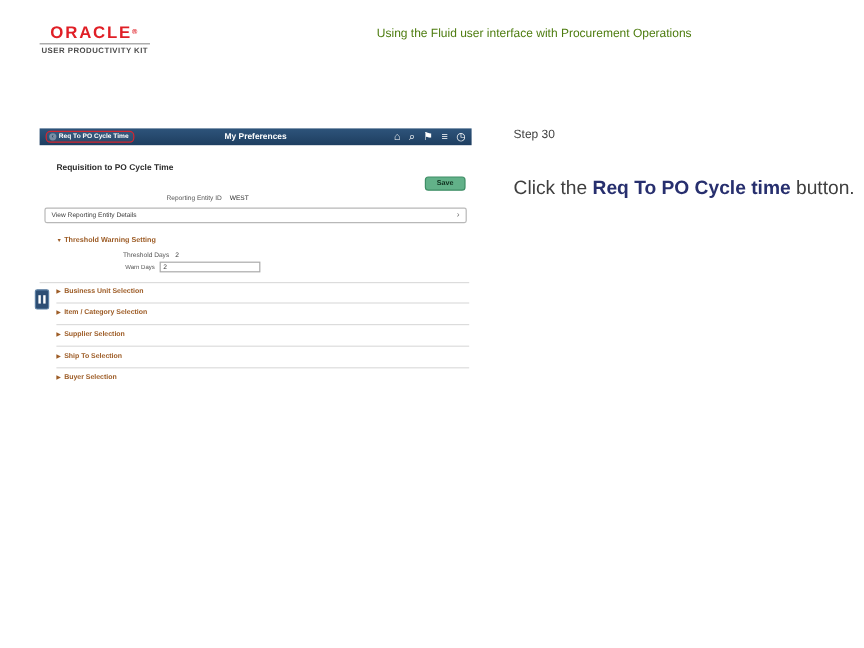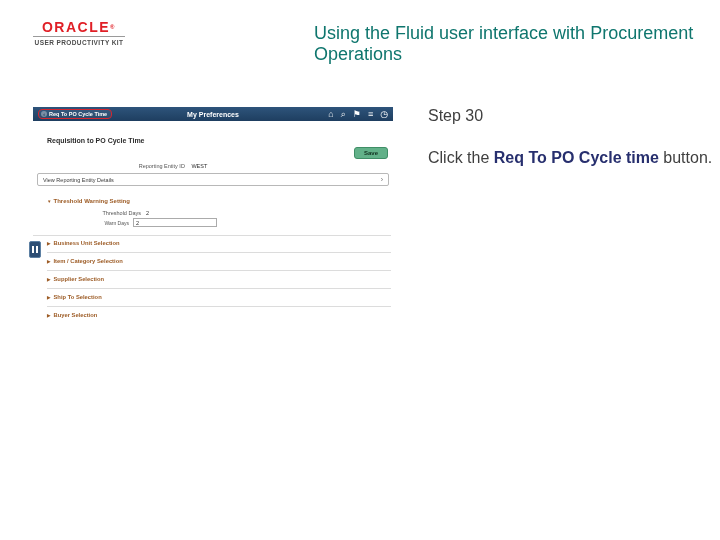--- a/index.html
+++ b/index.html
@@ -4,21 +4,21 @@
 <style>
   * { margin:0; padding:0; box-sizing:border-box; }
   html,body { width:720px; height:540px; background:#ffffff; font-family:"Liberation Sans", sans-serif; overflow:hidden; }
   .slide { position:relative; width:720px; height:540px; background:#fff; }
 
   
   .logo { position:absolute; left:33px; top:20px; width:92px; text-align:center; }
   .logo-word { color:#e01f26; font-size:14px; font-weight:bold; letter-spacing:1.5px; line-height:14px; }
   .logo-word sup { font-size:6px; vertical-align:top; }
   .logo-sub { margin-top:2px; border-top:1px solid #9a9a9a; padding-top:2px; font-size:6.5px; font-weight:bold; color:#4d4d4d; letter-spacing:0.4px; white-space:nowrap; }
-  .slide-title { position:absolute; left:314px; top:23px; font-size:18px; color:#0f766e; }
+  .slide-title { position:absolute; left:314px; top:23px; font-size:10px; color:#4d7c0f; }
 
   
   .shot { position:absolute; left:33px; top:107px; width:360px; height:205px; background:#fff; }
 
   .fluid-bar { position:relative; display:flex; align-items:center; height:14px; background:linear-gradient(180deg,#2e547b 0%, #1e3e60 100%); padding:0 5px; }
   .back-btn { display:inline-flex; align-items:center; gap:2px; border:1.5px solid #d6252e; border-radius:4px; padding:1px 4px 1px 2px; color:#ffffff; font-size:5.5px; font-weight:bold; background:rgba(255,255,255,0.05); cursor:pointer; white-space:nowrap; }
   .back-chev { display:inline-flex; align-items:center; justify-content:center; width:6px; height:6px; border-radius:50%; background:rgba(255,255,255,0.35); color:#14304e; font-size:5px; line-height:6px; }
   .fluid-title { position:absolute; left:50%; transform:translateX(-50%); color:#ffffff; font-size:7px; font-weight:bold; white-space:nowrap; }
   .fluid-icons { margin-left:auto; display:flex; align-items:center; gap:7px; color:#ffffff; font-size:9px; line-height:9px; }
   .fluid-icons span { cursor:pointer; }
@@ -40,21 +40,21 @@
   .wdays input { margin-left:4px; width:84px; height:9px; font-size:5.5px; border:1px solid #ababab; padding:0 2px; color:#2e2e2e; font-family:"Liberation Sans", sans-serif; }
   .divider { position:absolute; left:0; right:2px; top:114px; border-top:1px solid #dcdcdc; }
   .section-row { position:absolute; left:14px; right:2px; height:13px; border-bottom:1px solid #dcdcdc; font-size:5.8px; font-weight:bold; color:#9d5c26; cursor:pointer; white-space:nowrap; }
   .section-row .mark { font-size:4.5px; margin-right:3px; }
   .section-row.last { border-bottom:none; }
 
   .pause-marker { position:absolute; left:-4px; top:120px; width:12px; height:17px; background:#2d4e74; border:1px solid #5d80a3; border-radius:2px; display:flex; align-items:center; justify-content:center; gap:1.5px; cursor:pointer; }
   .pause-marker .pbar { width:2px; height:7px; background:#ffffff; }
 
   
-  .step-label { position:absolute; left:428px; top:107px; font-size:16px; color:#3f3f3f; }
+  .step-label { position:absolute; left:428px; top:107px; font-size:10px; color:#3f3f3f; }
   .instruction { position:absolute; left:428px; top:149px; font-size:16px; color:#3f3f3f; }
   .instruction .target { font-weight:bold; color:#272f6e; }
 </style>
 </head>
 <body>
 
 <div class="slide">
 
   <div class="logo">
     <div class="logo-word"><span>ORACLE</span><sup>®</sup></div>

